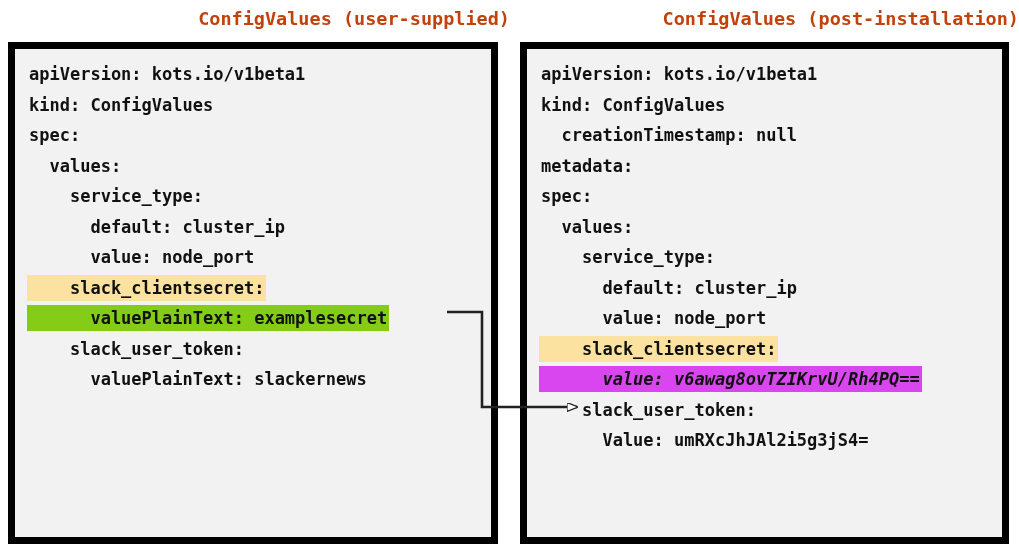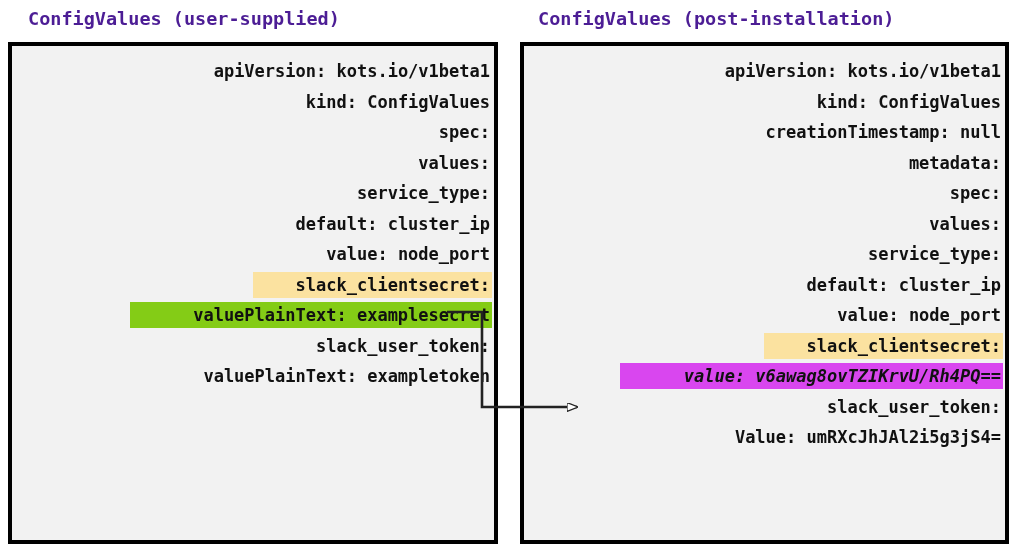--- a/index.html
+++ b/index.html
@@ -17,37 +17,35 @@
 
   .panel {
     position: absolute;
     top: 0;
   }
   .panel-title {
     position: absolute;
     top: 8px;
     left: 0;
     width: 100%;
-    text-align: left;
+    text-align: right;
     font-family: "DejaVu Sans Mono", "Liberation Mono", monospace;
     font-size: 18.5px;
     font-weight: bold;
-    color: #4c1d95;
+    color: #c2410c;
     letter-spacing: 0px;
     white-space: nowrap;
-    padding-left: 28px;
   }
   .code-box {
     position: absolute;
     top: 42px;
     background: #f2f2f2;
-    border: 4px solid #14532d;
+    border: 7px solid #14532d;
     box-sizing: border-box;
     overflow: hidden;
-    text-align: right;
   }
   .code-lines {
     position: absolute;
     top: 10px;
     left: 12px;
     right: 2px;
   }
   .code-line {
     height: 30.5px;
     line-height: 30.5px;
@@ -94,21 +92,21 @@
         <div class="code-line"><span class="txt">apiVersion: kots.io/v1beta1</span></div>
         <div class="code-line"><span class="txt">kind: ConfigValues</span></div>
         <div class="code-line"><span class="txt">spec:</span></div>
         <div class="code-line"><span class="txt">  values:</span></div>
         <div class="code-line"><span class="txt">    service_type:</span></div>
         <div class="code-line"><span class="txt">      default: cluster_ip</span></div>
         <div class="code-line"><span class="txt">      value: node_port</span></div>
         <div class="code-line hl"><span class="txt" style="background: rgb(251, 226, 160);">    slack_clientsecret:</span></div>
         <div class="code-line hl"><span class="txt" style="background: #84cc16;">      valuePlainText: examplesecret</span></div>
         <div class="code-line"><span class="txt">    slack_user_token:</span></div>
-        <div class="code-line"><span class="txt">      valuePlainText: exampletoken</span></div>
+        <div class="code-line"><span class="txt">      valuePlainText: slackernews</span></div>
       </div>
   </div>
 </div>
 
 <div class="panel" id="panel-right">
   <div class="panel-title">ConfigValues (post-installation)</div>
   <div class="code-box" style="background: rgb(242, 242, 242); border-color: rgb(0, 0, 0);">
     <div class="code-lines" id="lines-right">
         <div class="code-line"><span class="txt">apiVersion: kots.io/v1beta1</span></div>
         <div class="code-line"><span class="txt">kind: ConfigValues</span></div>

